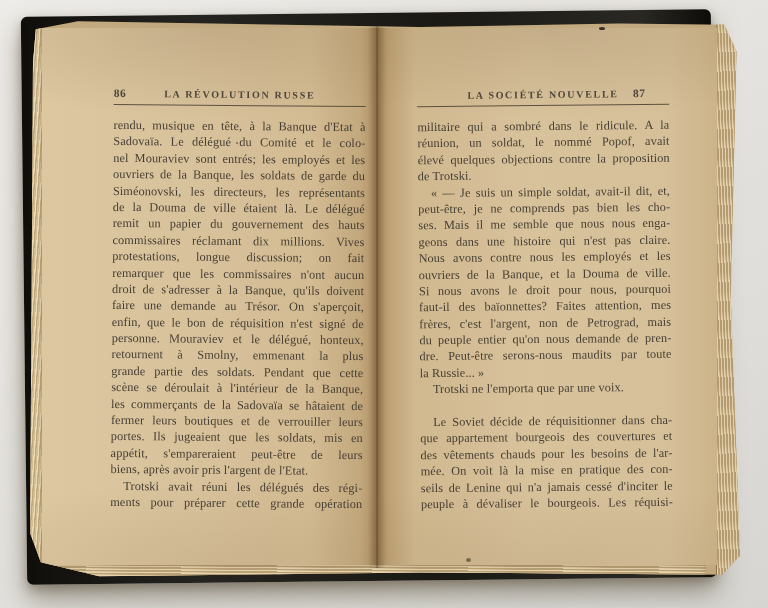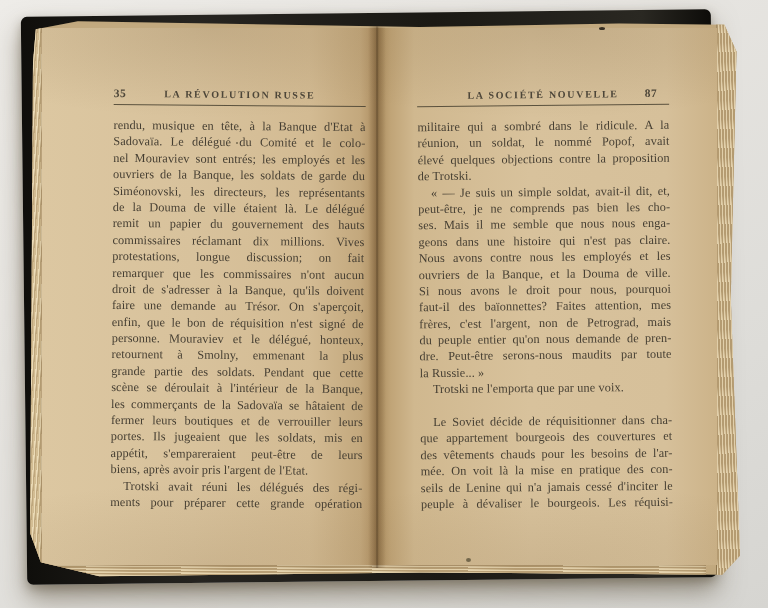--- a/index.html
+++ b/index.html
@@ -89,21 +89,21 @@
     position: absolute; width: 252px; color: var(--ink);
   }
   .textblock.left  { left: 112px; top: 88px; transform: rotate(0.5deg); }
   .textblock.right { left: 419px; top: 88px; transform: rotate(-0.55deg); }
   .pagehead {
     display: flex; align-items: baseline;
     font-size: 10px; font-weight: bold; letter-spacing: 1.7px; color: #4d4639;
   }
   .folio { width: 36px; font-size: 11.5px; letter-spacing: 0.5px; }
   .pagehead .running { flex: 1; text-align: center; }
-  .textblock.right .folio { text-align: center; }
+  .textblock.right .folio { text-align: left; }
   .rule {
     margin-top: 5px; border-bottom: 1.4px solid rgba(78, 70, 52, 0.9);
   }
   .bodytext { margin-top: 12px; font-size: 12.3px; line-height: 16.4px; }
   .line {
     text-align: justify; text-align-last: justify;
     max-height: 16.4px; overflow: hidden;
     letter-spacing: 0.1px;
   }
   .line.flush  { text-align-last: left; }
@@ -128,21 +128,21 @@
     <div class="edge-left"></div>
     <div class="edge-right"></div>
     <div class="edge-bottom"></div>
     <div class="page left"></div>
     <div class="page right"></div>
     <div class="gutter"></div>
   </div>
 
   <div class="textblock left">
     <div class="pagehead">
-      <span class="folio">35</span>
+      <span class="folio">86</span>
       <span class="running">LA RÉVOLUTION RUSSE</span>
       <span class="folio"></span>
     </div>
     <div class="rule"></div>
     <div class="bodytext">
         <div class="line">rendu, musique en tête, à la Banque d'Etat à</div>
         <div class="line">Sadovaïa. Le délégué du Comité et le colo-</div>
         <div class="line">nel Mouraviev sont entrés; les employés et les</div>
         <div class="line">ouvriers de la Banque, les soldats de garde du</div>
         <div class="line">Siméonovski, les directeurs, les représentants</div>

